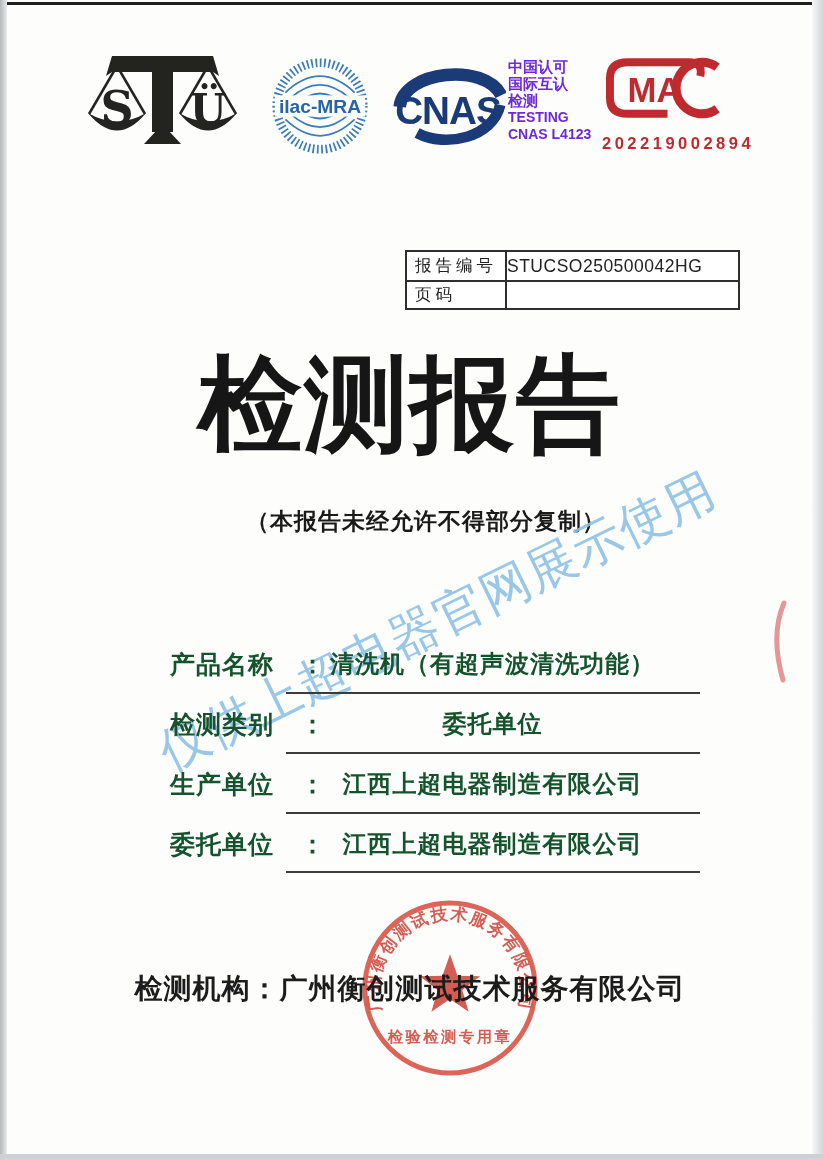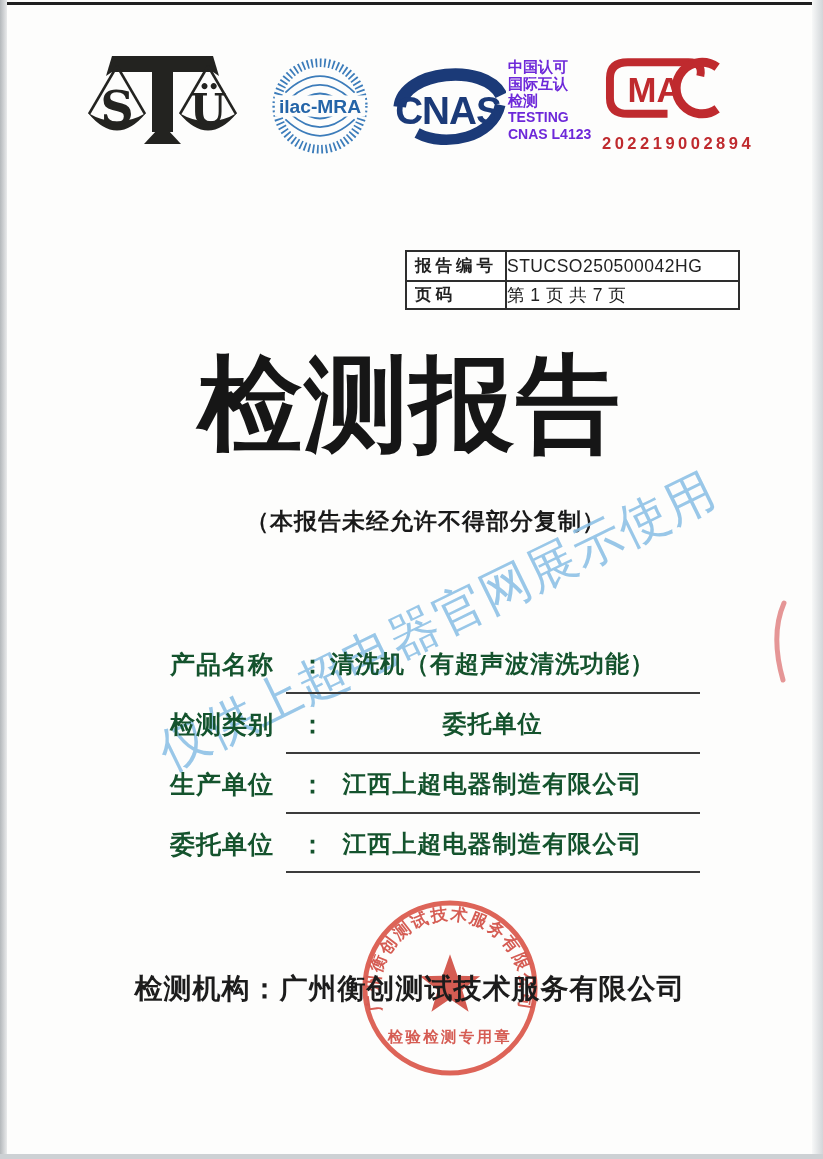--- a/index.html
+++ b/index.html
@@ -27,21 +27,21 @@
   .cnas-textblock .en { font-size:14px; }
   .cma-block { position:absolute; left:602px; top:56px; width:138px; text-align:center; }
   .cma-number { margin-top:6px; color:#bf2a2e; font-weight:bold; font-size:16.5px; letter-spacing:3.5px; }
 
   
   .report-table { position:absolute; left:405px; top:250px; width:335px;
     border:2px solid #2e2e2e; background:#fff; }
   .report-row { display:flex; height:28px; }
   .report-row + .report-row { border-top:2px solid #2e2e2e; }
   .report-label { width:100px; border-right:2px solid #2e2e2e; padding-left:8px;
-    font-size:16.5px; font-weight:bold; color:#222; letter-spacing:4px;
+    font-size:16.5px; font-weight:normal; color:#222; letter-spacing:4px;
     display:flex; align-items:center; }
   .report-value { flex:1; padding-left:0; font-size:17.5px; font-weight:normal; color:#222;
     letter-spacing:0.5px; display:flex; align-items:center; }
 
   .doc-title { position:absolute; left:8px; right:11px; top:336px; text-align:center;
     font-size:104px; font-weight:700; color:#161616; letter-spacing:2px; }
   .doc-subtitle { position:absolute; left:8px; right:11px; top:506px; text-align:center;
     font-size:23px; font-weight:bold; color:#1a1a1a; letter-spacing:1px;padding-left:32px; }
 
   .watermark { position:absolute; left:128px; top:580px; width:650px; height:60px;
@@ -129,21 +129,20 @@
     <div class="cma-number">202219002894</div>
   </div>
 
   <div class="report-table">
     <div class="report-row">
       <div class="report-label">报告编号</div>
       <div class="report-value">STUCSO250500042HG</div>
     </div>
     <div class="report-row">
       <div class="report-label">页码</div>
-      <div class="report-value">第 1 页 共 7 页</div>
     </div>
   </div>
 
   <div class="doc-title">检测报告</div>
   <div class="doc-subtitle">（本报告未经允许不得部分复制）</div>
 
   <div class="watermark">仅供上超电器官网展示使用</div>
 
   <div class="field-label" style="top:648px">产品名称</div>
   <div class="field-colon" style="top:648px">：</div>

